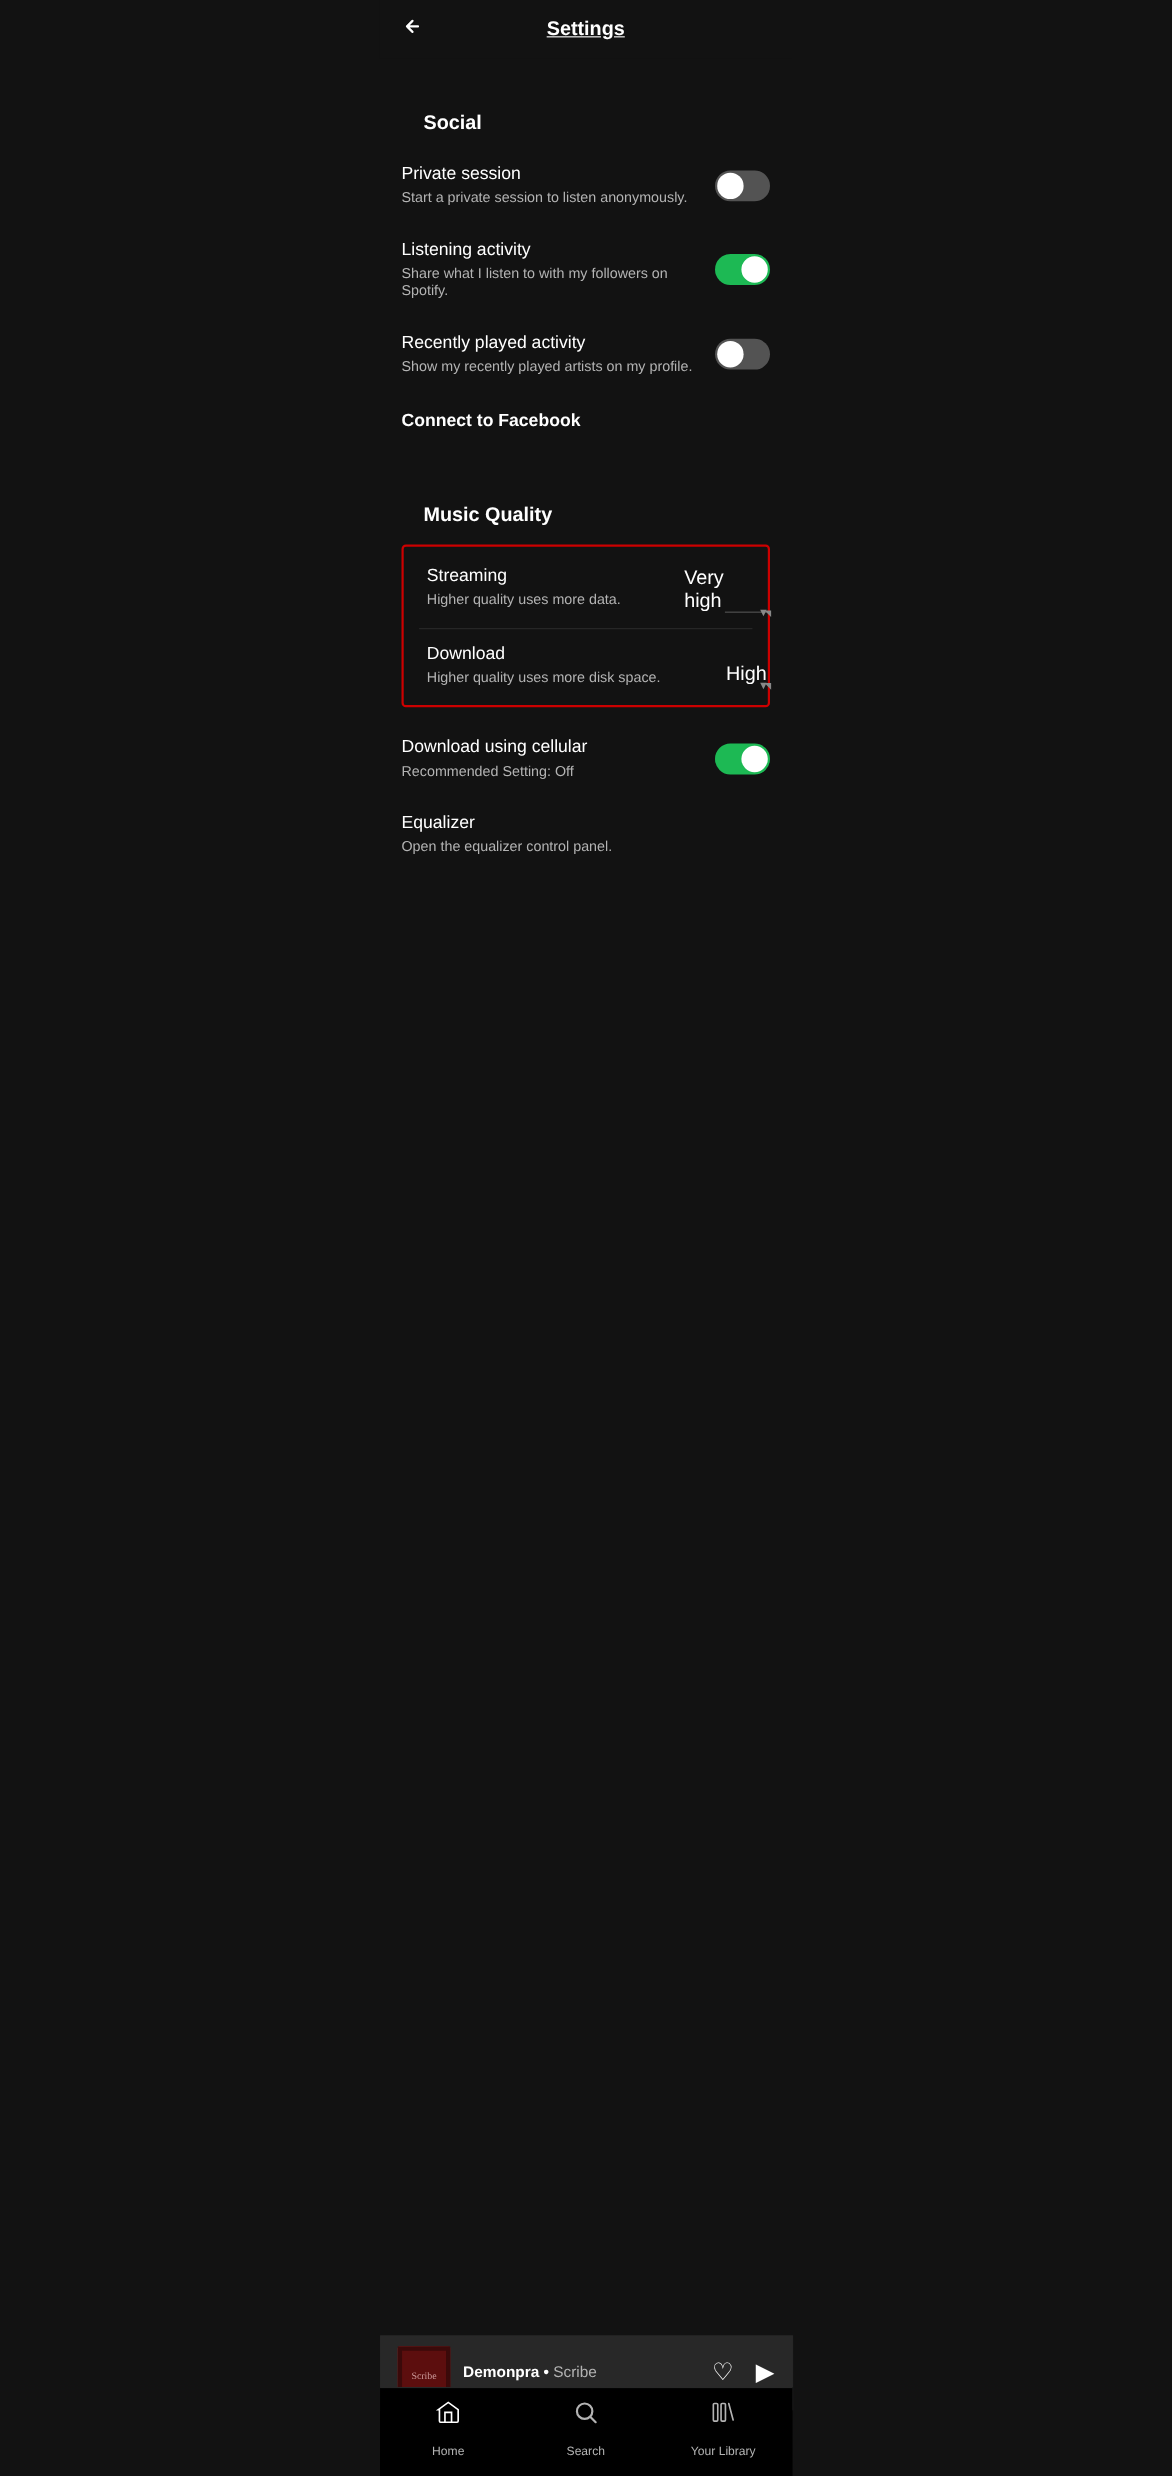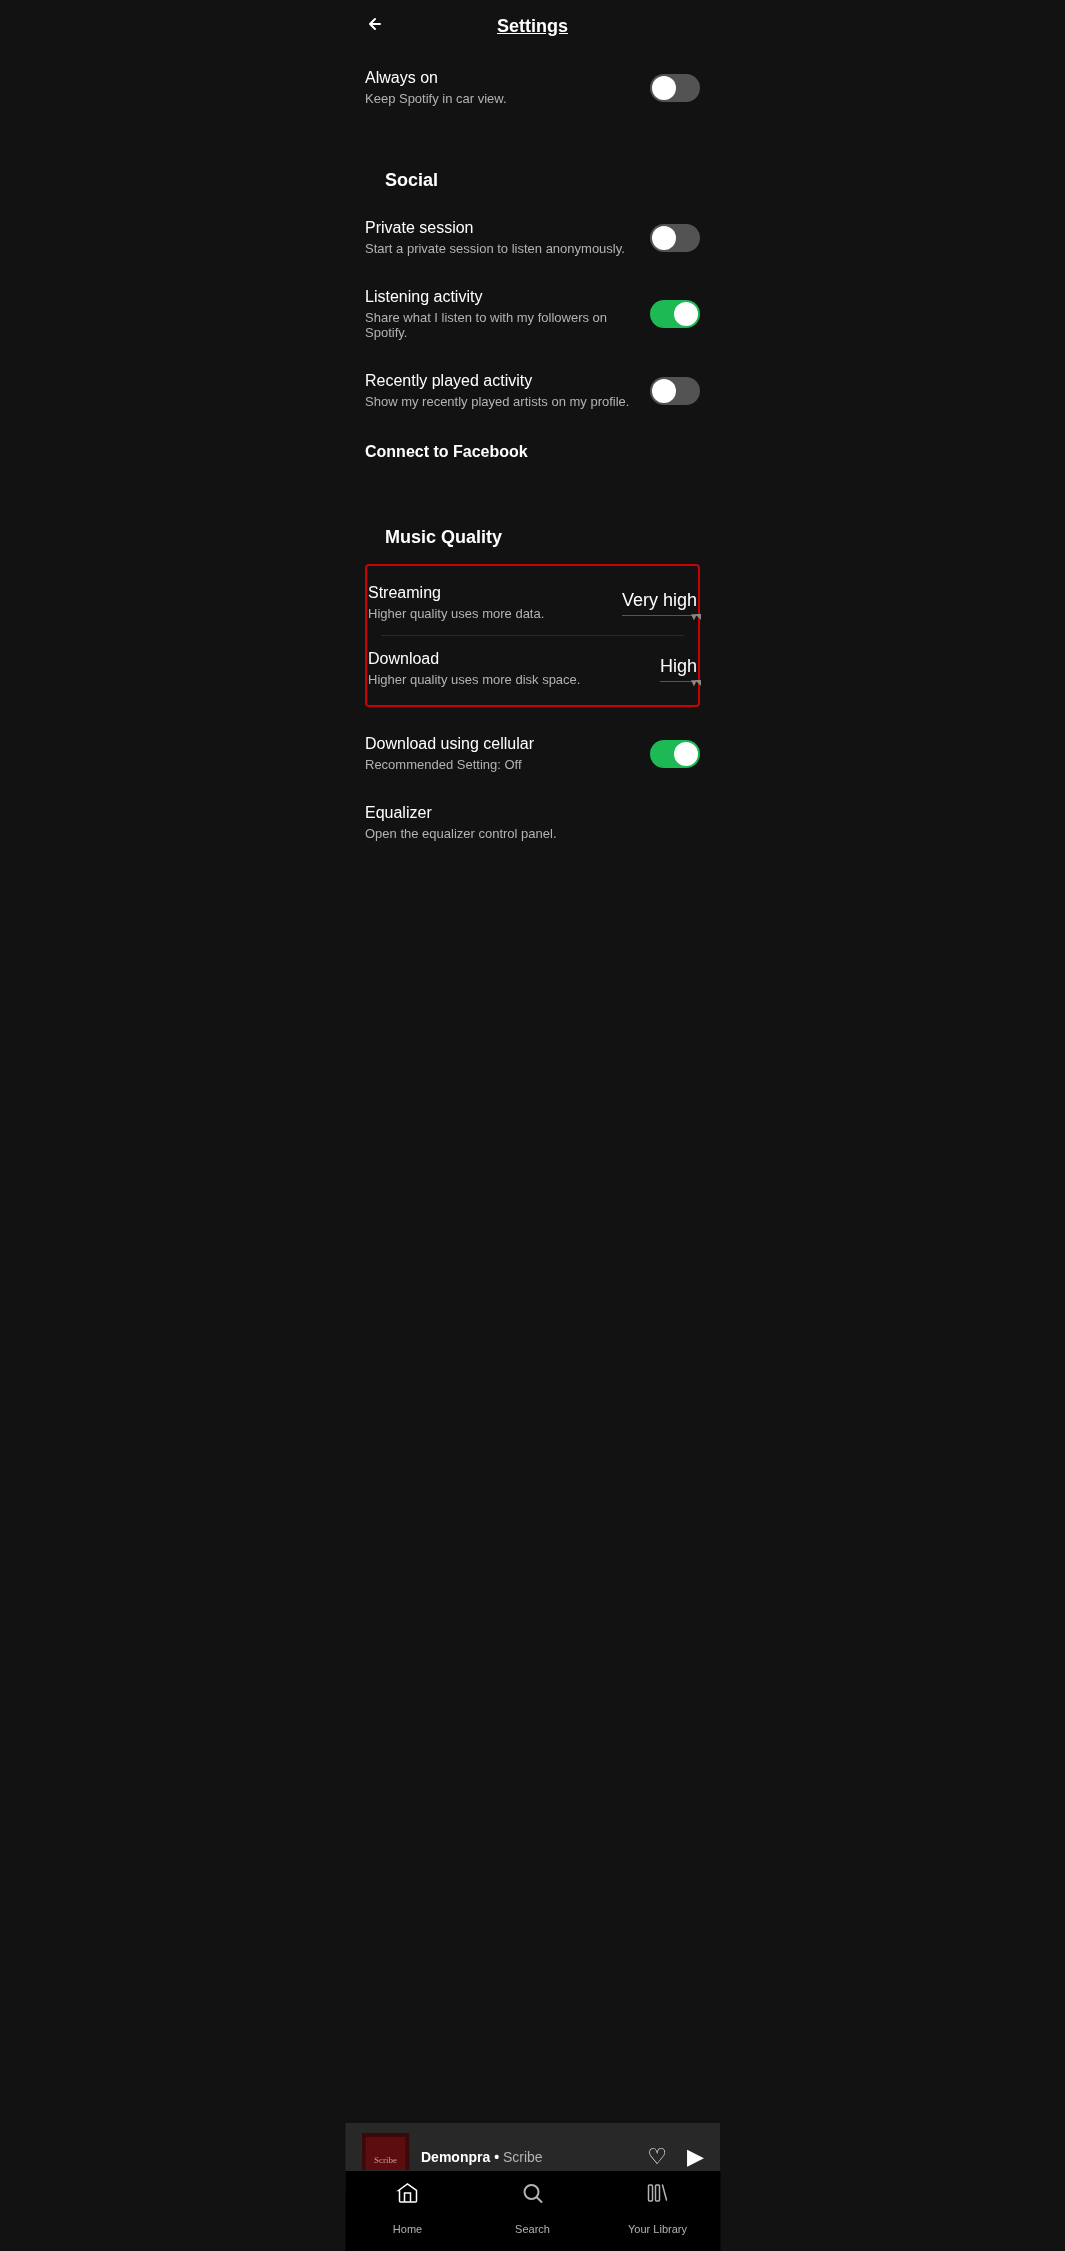--- a/index.html
+++ b/index.html
@@ -127,28 +127,28 @@
 
     .music-quality-section {
       border: 2px solid #cc0000;
       border-radius: 4px;
       margin: 4px 0 12px 0;
       padding: 4px 0;
     }
 
     .quality-row {
       display: flex;
-      align-items: center;
       justify-content: space-between;
       padding: 14px 1px;
+      margin-left: 20px;
     }
 
     .quality-value-wrapper {
       display: flex;
-      flex-direction: column;
+      flex-direction: row;
       align-items: flex-end;
     }
 
     .quality-value {
       font-size: 18px;
       font-weight: 400;
       color: #ffffff;
     }
 
     .quality-underline {
@@ -277,29 +277,20 @@
   <button class="back-btn">
     <svg width="20" height="20" viewBox="0 0 20 20" fill="white">
       <path d="M15 10H5M5 10L10 5M5 10L10 15" stroke="white" stroke-width="2" stroke-linecap="round" stroke-linejoin="round" fill="none"></path>
     </svg>
   </button>
   <span class="header-title">Settings</span>
 </div>
 
 <div class="content">
 
-  <div class="setting-row">
-    <div class="setting-info">
-      <div class="setting-title">Always on</div>
-      <div class="setting-desc">Keep Spotify in car view.</div>
-    </div>
-    <div class="toggle off">
-      <div class="toggle-knob"></div>
-    </div>
-  </div>
 
   <div class="separator"></div>
 
   <div class="section-header">Social</div>
 
   <div class="setting-row">
     <div class="setting-info">
       <div class="setting-title">Private session</div>
       <div class="setting-desc">Start a private session to listen anonymously.</div>
     </div>

